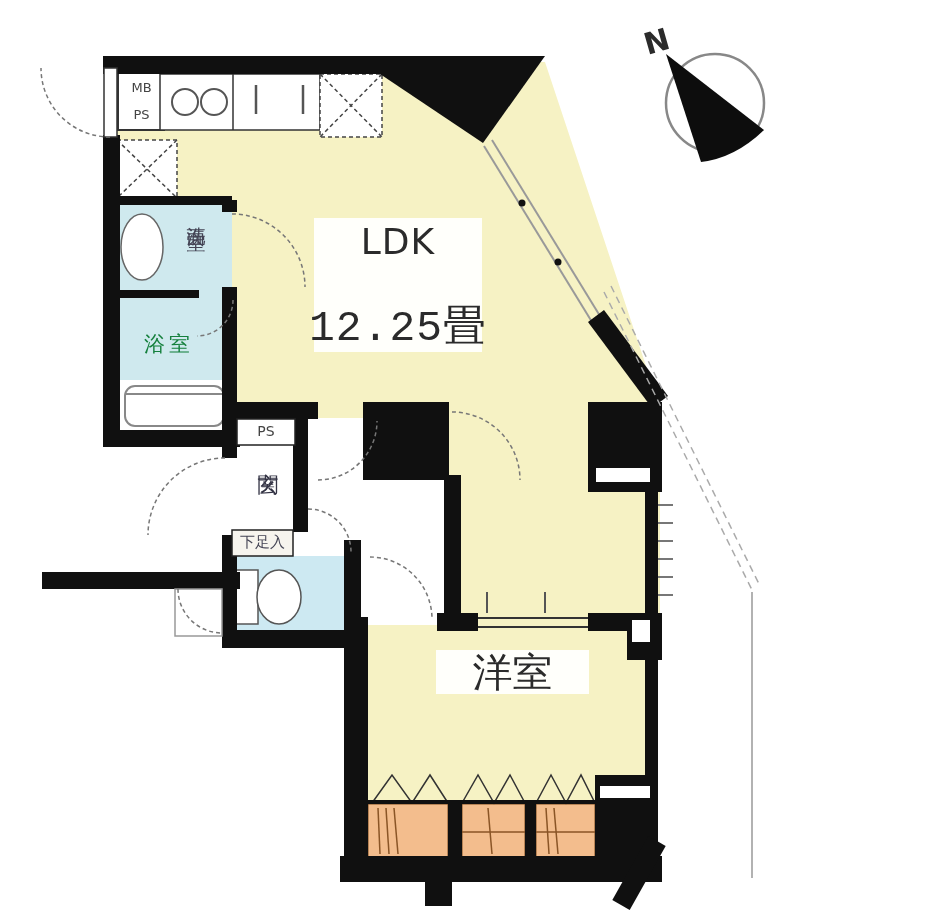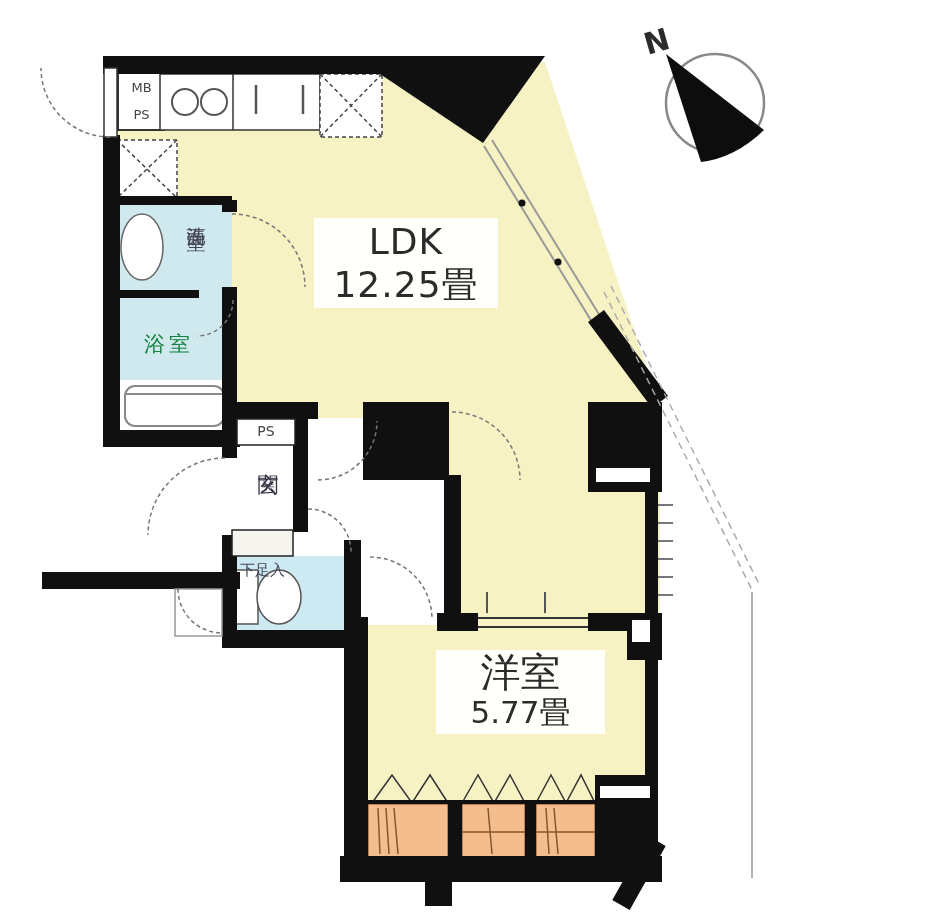--- a/index.html
+++ b/index.html
@@ -1,23 +1,23 @@
 <!DOCTYPE html>
 <html><head>
 <meta charset="utf-8">
 <style>
   html,body{margin:0;padding:0;background:#fff;}
   #canvas{position:relative;width:925px;height:916px;background:#ffffff;overflow:hidden;
           font-family:"DejaVu Sans",sans-serif;color:#222;}
   #plan-svg{position:absolute;left:0;top:0;}
   .lbl{position:absolute;white-space:nowrap;color:#2b2b2b;}
-  .boxlbl{background:rgba(255,255,254,0.95);text-align:center;padding:2px 12px;}
+  .boxlbl{background:rgba(255,255,254,0.95);text-align:center;padding:2px 4px;gap:44px;}
   .vtext{writing-mode:vertical-rl;text-orientation:upright;letter-spacing:3px;}
   .big{font-size:36px;letter-spacing:1px;line-height:44px;}
-  .big2{font-size:36px;letter-spacing:1px;line-height:42px;}
+  .big2{font-size:43px;letter-spacing:1px;line-height:42px;font-family:Liberation Mono, monospace;}
   .room-label-stack{display:flex;flex-direction:column;align-items:center;}
   .north{font-size:30px;font-weight:bold;transform:rotate(-16deg);}
   .small-gray{color:#444;}
 </style>
 </head>
 <body>
 
 <div id="canvas">
 
 <svg id="plan-svg" width="925" height="916" viewBox="0 0 925 916">
@@ -175,30 +175,29 @@
   </g>
 </svg>
 
 <div class="lbl boxlbl room-label-stack" style="left:314px;top:218px;width:160px;">
   <div class="big">LDK</div>
   <div class="big2">12.25畳</div>
 </div>
 
 <div class="lbl boxlbl room-label-stack" style="left:436px;top:650px;width:145px;">
   <div style="font-size:40px;line-height:40px;">洋室</div>
-  <div style="font-size:31px;line-height:40px;">5.77畳</div>
 </div>
 
 <div class="lbl vtext" style="left:184px;top:211px;font-size:19px;color:#445;">洗面室</div>
 
 <div class="lbl" style="left:144px;top:330px;font-size:21px;color:#15803d;letter-spacing:4px;">浴室</div>
 
 <div class="lbl vtext" style="left:254px;top:456px;font-size:21px;color:#334;">玄関</div>
 
-<div class="lbl" style="left:233px;top:533px;width:59px;font-size:15px;text-align:center;color:#445;margin-top:28px;">下足入</div>
+<div class="lbl" style="left:233px;top:533px;width:59px;font-size:15px;text-align:center;color:#445;">下足入</div>
 
 <div class="lbl small-gray" style="left:123px;top:73px;width:37px;text-align:center;font-size:13px;line-height:16px;margin-top:7px;">
   <div>MB</div>
   <div style="margin-top:11px;">PS</div>
 </div>
 
 <div class="lbl small-gray" style="left:238px;top:423px;width:56px;text-align:center;font-size:14px;">PS</div>
 
 <div class="lbl north" style="left:644px;top:24px;">N</div>
 

